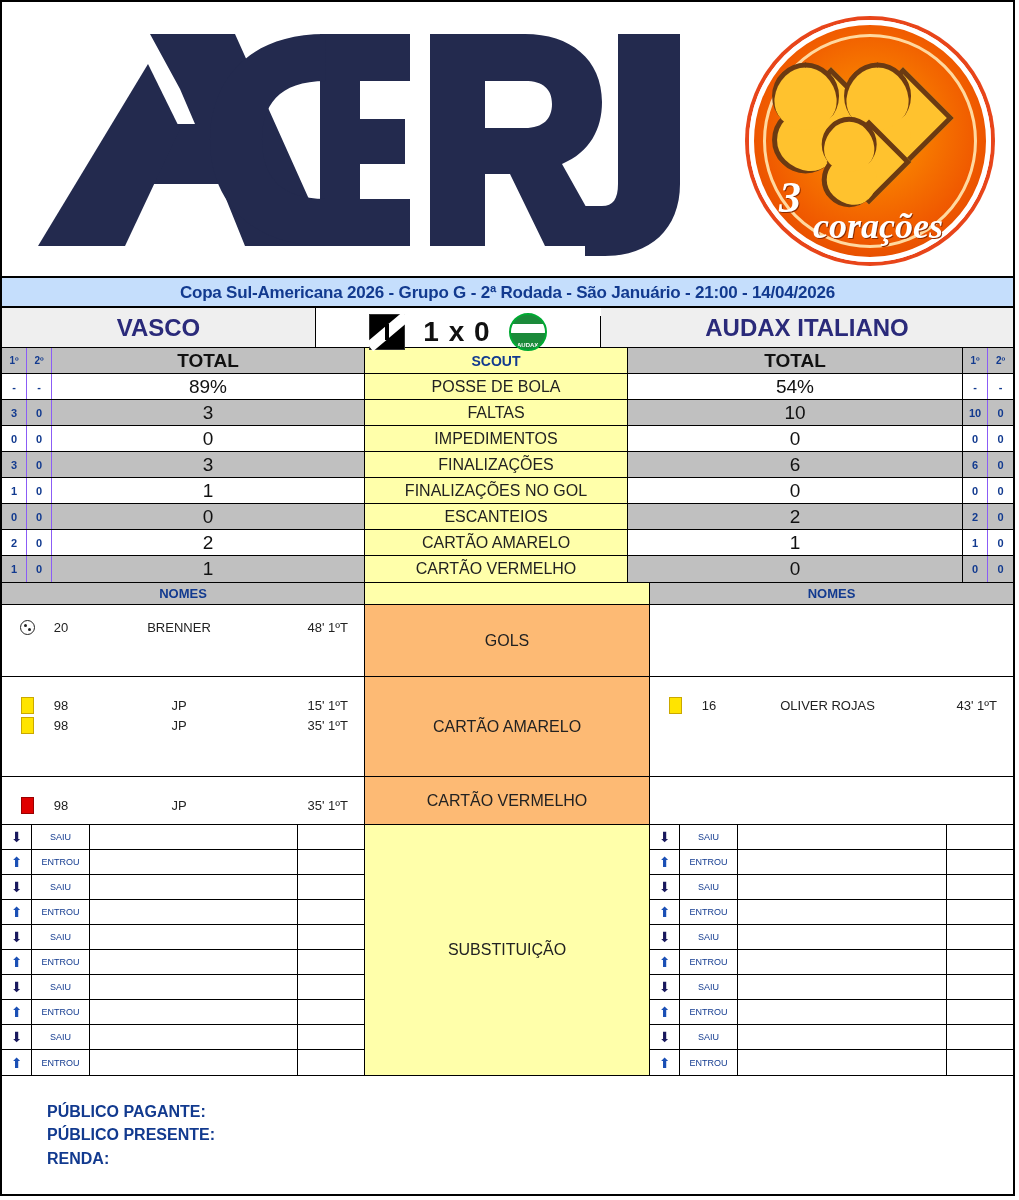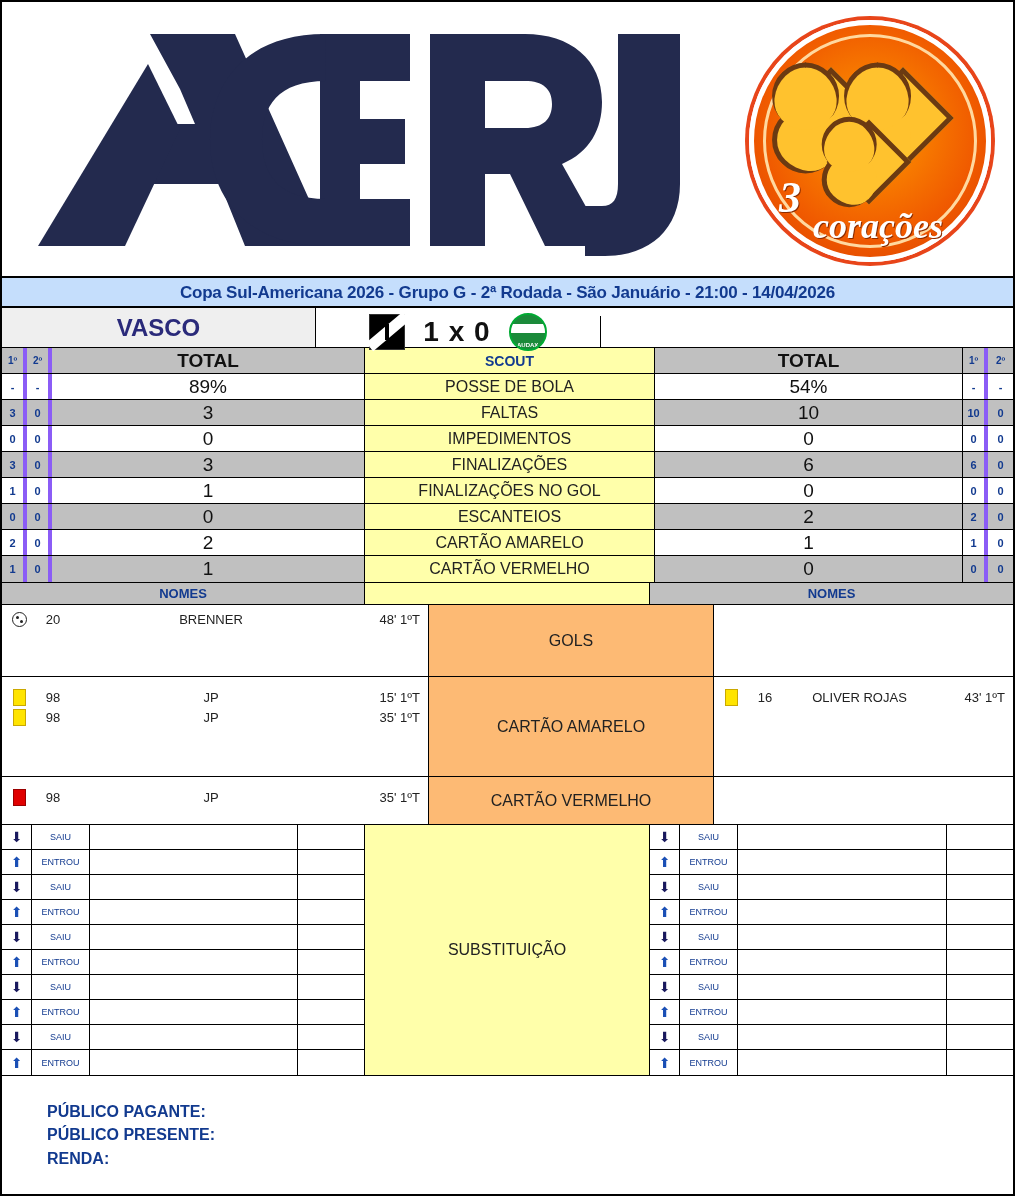--- a/index.html
+++ b/index.html
@@ -112,43 +112,43 @@
     position:absolute;left:0;bottom:1px;width:100%;text-align:center;
     font-size:6px;color:#fff;font-weight:bold;
   }
   
   .scout{
     border-bottom:1px solid #000;
   }
   .srow{display:flex;height:26px;box-sizing:border-box;border-bottom:1px solid #000;}
   .srow:last-child{border-bottom:none;}
   .c-p{width:25px;display:flex;align-items:center;justify-content:center;
-     font-size:10px;font-weight:bold;border-right:4px solid #8b5cf6;box-sizing:border-box;}
+     font-size:10px;font-weight:bold;border-right:1px solid #8b5cf6;box-sizing:border-box;}
   .c-tot{flex:1;display:flex;align-items:center;justify-content:center;
      font-size:19px;border-right:1px solid #000;box-sizing:border-box;color:#111;}
-  .c-mid{width:290px;display:flex;align-items:center;justify-content:center;
+  .c-mid{width:263px;display:flex;align-items:center;justify-content:center;
      background:#ffffaa;font-size:16px;border-right:1px solid #000;box-sizing:border-box;color:#222;text-align:right;}
   .hdr{background:#c0c0c0;font-weight:bold;color:#123a8f;font-size:14px;}
   .hdr .c-mid{background:#ffffaa;font-weight:bold;color:#123a8f;font-size:14px;}
   .hdr .c-p{font-size:10px;}
   .shade{background:#c0c0c0;}
   .left-block{display:flex;width:363px;box-sizing:border-box;}
   .right-block{display:flex;flex:1;box-sizing:border-box;}
   .tiny{font-size:11px;color:#123a8f;}
   
   .nomesrow{display:flex;height:22px;border-bottom:1px solid #000;box-sizing:border-box;}
   .nomes-l{width:363px;background:#c0c0c0;border-right:1px solid #000;
     display:flex;align-items:center;justify-content:center;
     font-size:13px;font-weight:bold;color:#123a8f;box-sizing:border-box;}
   .nomes-m{width:285px;background:#ffffaa;border-right:1px solid #000;box-sizing:border-box;}
   .nomes-r{flex:1;background:#c0c0c0;display:flex;align-items:center;justify-content:center;
     font-size:13px;font-weight:bold;color:#123a8f;box-sizing:border-box;}
   
   .evrow{display:flex;border-bottom:1px solid #000;box-sizing:border-box;}
-  .ev-side{width:427px;border-right:1px solid #000;box-sizing:border-box;padding:4px;}
+  .ev-side{width:363px;border-right:1px solid #000;box-sizing:border-box;padding:12px;}
   .ev-side.right{width:auto;flex:1;border-right:none;}
   .ev-mid{width:285px;background:#fdba74;border-right:1px solid #000;
      display:flex;align-items:center;justify-content:center;
      font-size:16px;color:#222;box-sizing:border-box;text-align:center;}
   .ev-line{display:flex;align-items:center;height:20px;font-size:13px;color:#222;}
   .ev-icon{width:26px;display:flex;align-items:center;justify-content:center;}
   .ev-num{width:42px;text-align:center;}
   .ev-player{flex:1;text-align:center;}
   .ev-time{width:72px;text-align:right;padding-right:4px;}
   .card{width:11px;height:15px;display:inline-block;}
@@ -219,20 +219,21 @@
       <span class="crest vasco">
         <span class="sash"></span>
           <span class="cross"></span>
       </span>
       <span class="score-txt">1 x 0</span>
       <span class="crest audax">
         <span class="band"></span>
           <span class="txt">AUDAX</span>
       </span>
     </div>
+    <div class="team-name right">AUDAX ITALIANO</div>
   </div>
 
   <div class="scout">
 
     <div class="srow hdr">
       <div class="left-block">
         <div class="c-p">1º</div>
         <div class="c-p">2º</div>
         <div class="c-tot">TOTAL</div>
       </div>

